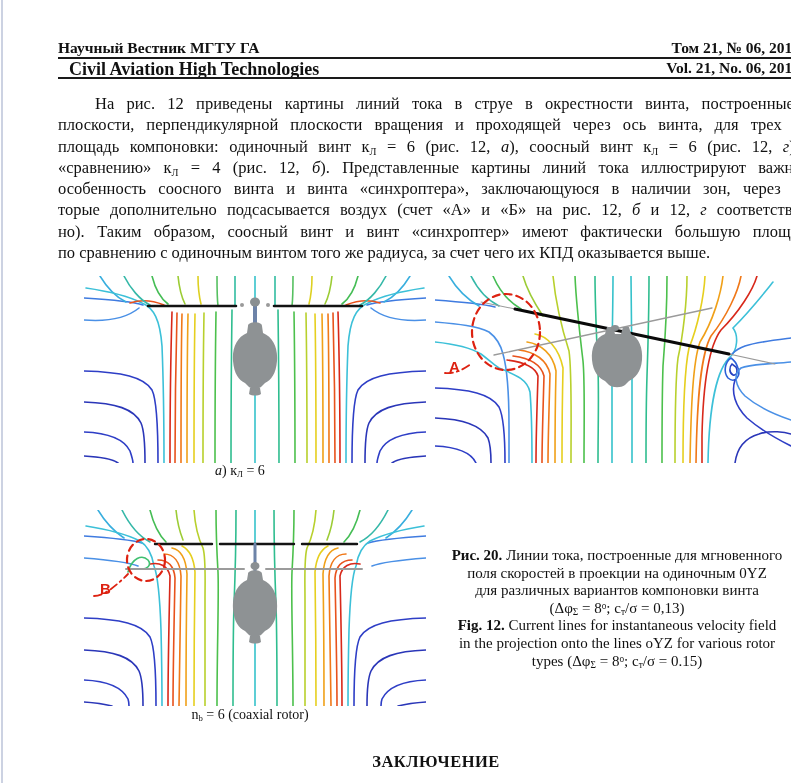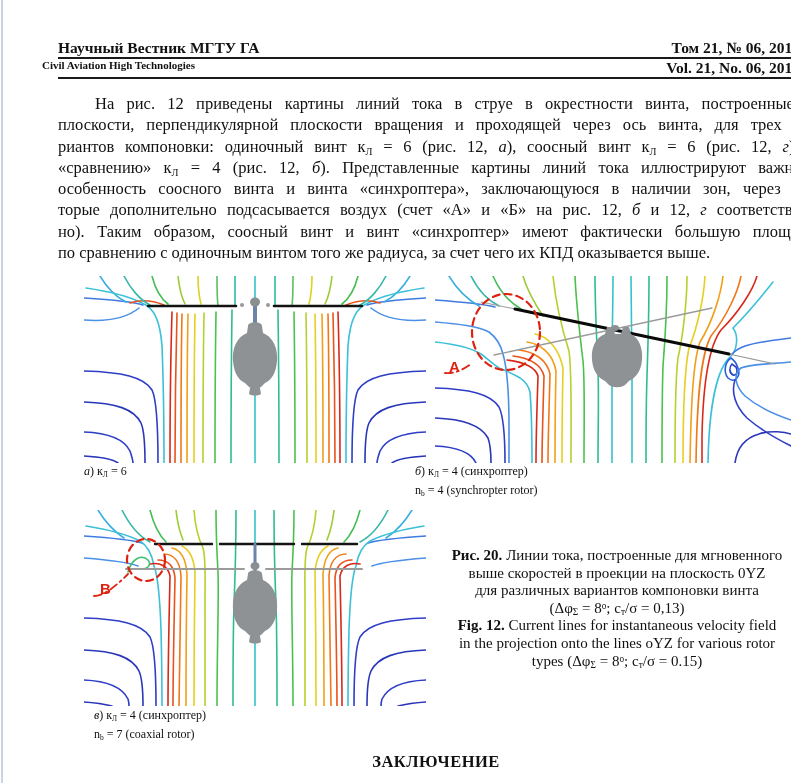--- a/index.html
+++ b/index.html
@@ -1,37 +1,37 @@
 <!DOCTYPE html>
 <html><head>
 <meta charset="utf-8">
 <style>
   html,body{margin:0;padding:0;background:#ffffff;}
   #page{position:relative;width:791px;height:783px;background:#ffffff;overflow:hidden;
         font-family:"Liberation Serif","DejaVu Serif",serif;color:#111;}
   .edge-line{position:absolute;left:1px;top:0;width:2px;height:783px;background:#ccd2e2;}
   
   .hdr-left1{position:absolute;left:58px;top:39px;font-size:15.5px;font-weight:bold;white-space:nowrap;}
-  .hdr-left2{position:absolute;left:42px;top:59px;font-size:11px;font-weight:bold;white-space:nowrap;}
+  .hdr-left2{position:absolute;left:69px;top:59px;font-size:18px;font-weight:bold;white-space:nowrap;}
   .hdr-right1{position:absolute;left:58px;top:39px;width:742px;text-align:right;font-size:15.5px;font-weight:bold;white-space:nowrap;}
   .hdr-right2{position:absolute;left:58px;top:59px;width:742px;text-align:right;font-size:15.5px;font-weight:bold;white-space:nowrap;}
   .rule{position:absolute;left:58px;width:762px;height:1.6px;background:#1a1a1a;}
   .rule1{top:57px;} .rule2{top:77px;}
   
   .para{position:absolute;left:58px;top:93px;width:756px;font-size:16.5px;line-height:21.3px;}
   .pline{text-align:justify;text-align-last:justify;white-space:normal;}
   .pline.first{text-indent:37px;}
   .pline.last{text-align-last:left;}
   sub{font-size:0.62em;vertical-align:-0.25em;line-height:0;}
   sup{font-size:0.62em;vertical-align:0.45em;line-height:0;}
   i{font-style:italic;} b{font-weight:bold;}
   
   .fig{position:absolute;}
   .fig svg{display:block;}
-  .figlabel{position:absolute;font-size:12px;line-height:18.5px;}
+  .figlabel{position:absolute;text-align:center;font-size:14px;line-height:18.5px;}
   .lblA{left:84px;top:462px;width:312px;}
   .lblB{left:415px;top:462px;width:280px;}
   .lblV{left:94px;top:706px;width:312px;}
   
   .caption{position:absolute;left:441px;top:547px;width:352px;text-align:center;font-size:15px;line-height:17.6px;}
   
   .conclusion{position:absolute;left:58px;top:752px;width:756px;text-align:center;font-size:16.5px;font-weight:bold;letter-spacing:0.5px;}
   path,line,ellipse,circle{vector-effect:non-scaling-stroke;}
 </style>
 </head>
@@ -43,21 +43,21 @@
   <div class="hdr-left1">Научный Вестник МГТУ ГА</div>
   <div class="hdr-right1">Том 21, № 06, 2018</div>
   <div class="rule rule1"></div>
   <div class="hdr-left2">Civil Aviation High Technologies</div>
   <div class="hdr-right2">Vol. 21, No. 06, 2018</div>
   <div class="rule rule2"></div>
 
   <div class="para">
     <div class="pline first"><span>На рис. 12 приведены картины линий тока в струе в окрестности винта, построенные в</span></div>
     <div class="pline"><span>плоскости, перпендикулярной плоскости вращения и проходящей через ось винта, для трех ва-</span></div>
-    <div class="pline"><span>риантов компоновки: одиночный винт к</span><sub>Л</sub><span> = 6 (рис. 12, </span><i>а</i><span>), соосный винт к</span><sub>Л</sub><span> = 6 (рис. 12, </span><i>г</i><span>) и</span></div>
+    <div class="pline"><span>площадь компоновки: одиночный винт к</span><sub>Л</sub><span> = 6 (рис. 12, </span><i>а</i><span>), соосный винт к</span><sub>Л</sub><span> = 6 (рис. 12, </span><i>г</i><span>) и</span></div>
     <div class="pline"><span>«сравнению» к</span><sub>Л</sub><span> = 4 (рис. 12, </span><i>б</i><span>). Представленные картины линий тока иллюстрируют важную</span></div>
     <div class="pline"><span>особенность соосного винта и винта «синхроптера», заключающуюся в наличии зон, через ко-</span></div>
     <div class="pline"><span>торые дополнительно подсасывается воздух (счет «А» и «Б» на рис. 12, </span><i>б</i><span> и 12, </span><i>г</i><span> соответствен-</span></div>
     <div class="pline"><span>но). Таким образом, соосный винт и винт «синхроптер» имеют фактически большую площадь</span></div>
     <div class="pline last"><span>по сравнению с одиночным винтом того же радиуса, за счет чего их КПД оказывается выше.</span></div>
   </div>
 
   <div class="fig" style="left:84px;top:276px;">
     <svg width="342" height="187" viewBox="0 0 342 187" fill="none" stroke-width="1.6" stroke-linecap="round">
       <g id="figa-half">
@@ -178,32 +178,27 @@
       <path d="M166,126 L165,132 C168,134 174,134 177,132 L176,126 Z" fill="#8e9294" stroke="none"></path>
       <ellipse cx="62" cy="50" rx="19" ry="21" stroke="#dd2211" stroke-width="2.2" stroke-dasharray="7 5"></ellipse>
       <path d="M10,86 C18,86 28,80 44,64" stroke="#dd2211" stroke-width="1.8" stroke-dasharray="8 4 2 4"></path>
       <text x="16" y="84" fill="#dd2211" stroke="none" font-family="Liberation Sans, sans-serif" font-size="15" font-weight="bold">B</text>
     </svg>
   </div>
 
   <div class="figlabel lblA">
     <div><i>а</i><span>) к</span><sub>Л</sub><span> = 6</span></div>
   </div>
-  <div class="figlabel lblB">
-    <div><i>б</i><span>) к</span><sub>Л</sub><span> = 4 (синхроптер)</span></div>
-    <div><span>n</span><sub>b</sub><span> = 4 (synchropter rotor)</span></div>
-  </div>
   <div class="figlabel lblV">
-    <div><i>в</i><span>) к</span><sub>Л</sub><span> = 4 (синхроптер)</span></div>
-    <div><span>n</span><sub>b</sub><span> = 7 (coaxial rotor)</span></div>
+    <div><span>n</span><sub>b</sub><span> = 6 (coaxial rotor)</span></div>
   </div>
 
   <div class="caption">
     <div><b>Рис. 20.</b><span> Линии тока, построенные для мгновенного</span></div>
-    <div><span>выше скоростей в проекции на плоскость 0YZ</span></div>
+    <div><span>поля скоростей в проекции на одиночным 0YZ</span></div>
     <div><span>для различных вариантов компоновки винта</span></div>
     <div><span>(Δφ</span><sub>Σ</sub><span> = 8</span><sup>о</sup><span>; с</span><sub>т</sub><span>/σ = 0,13)</span></div>
     <div><b>Fig. 12.</b><span> Current lines for instantaneous velocity field</span></div>
     <div><span>in the projection onto the lines oYZ for various rotor</span></div>
     <div><span>types (Δφ</span><sub>Σ</sub><span> = 8</span><sup>o</sup><span>; c</span><sub>т</sub><span>/σ = 0.15)</span></div>
   </div>
 
   <div class="conclusion">ЗАКЛЮЧЕНИЕ</div>
 </div>
 

